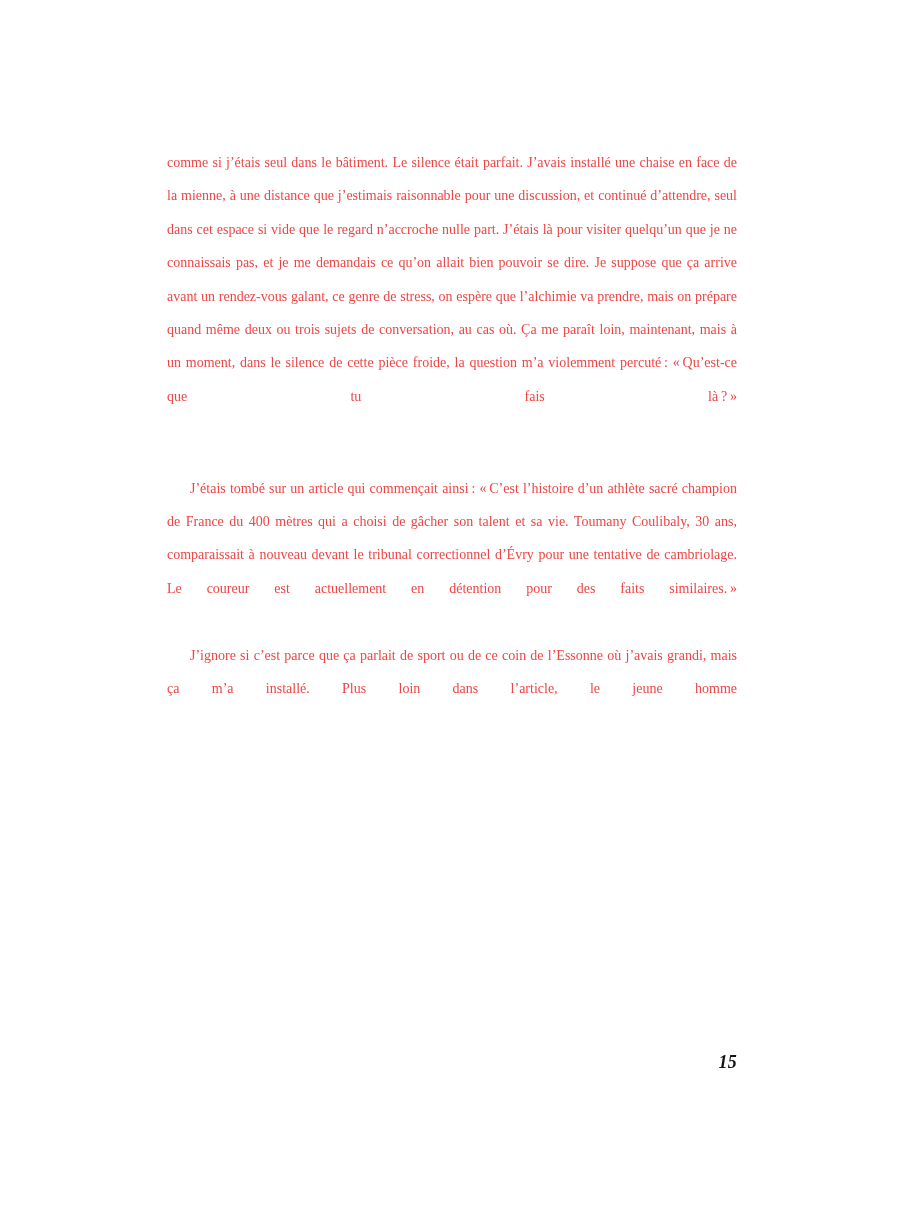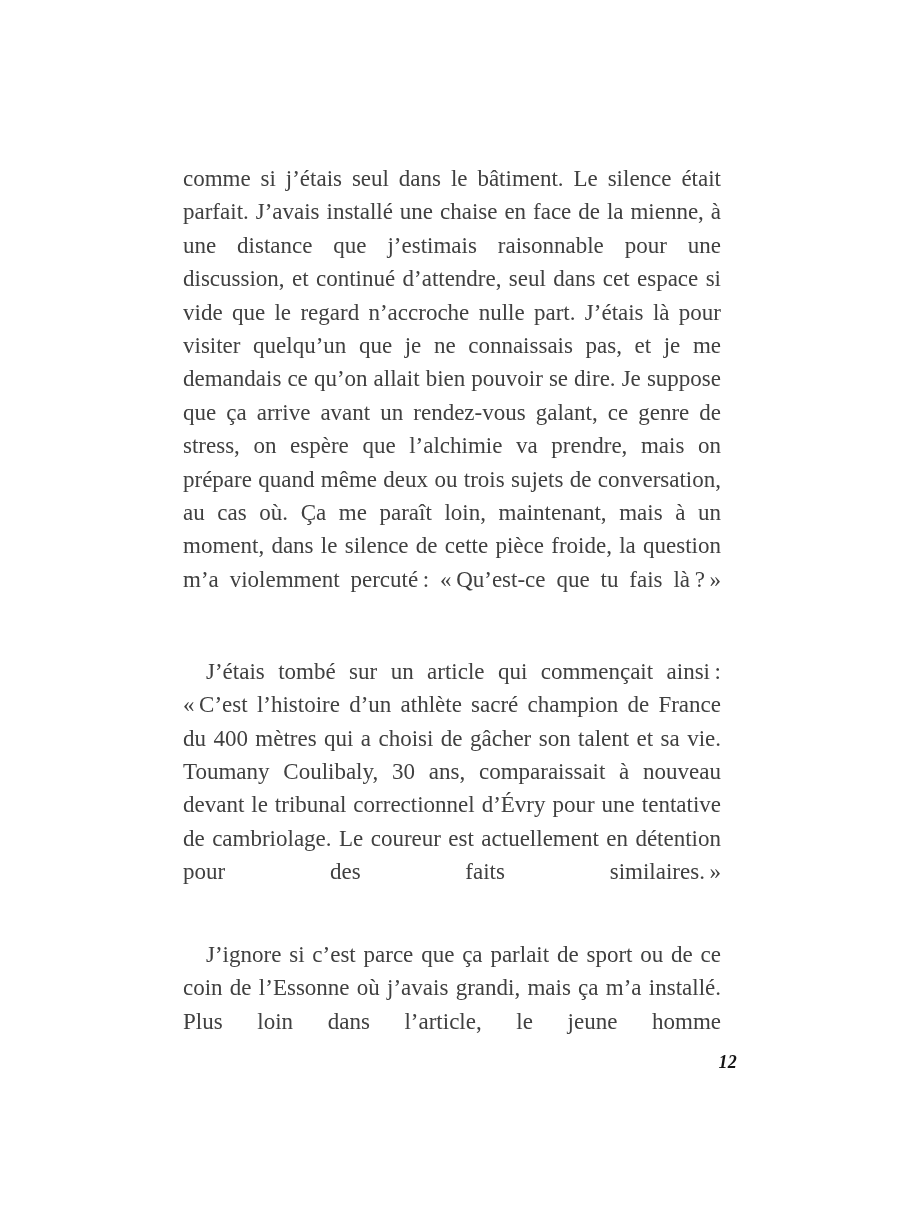--- a/index.html
+++ b/index.html
@@ -20,29 +20,29 @@
     overflow: hidden;
     margin: 0 auto;
   }
   .text-block {
     position: absolute;
     left: 167px;
     top: 146px;
     width: 570px;
   }
   .para {
-    margin: 16px;
-    font-size: 23px;
+    margin: 0;
+    font-size: 14px;
     line-height: 33.4px;
     text-align: justify;
     text-justify: inter-word;
     -webkit-hyphens: none;
     hyphens: none;
     word-spacing: 0.01em;
-    color: #404040;
+    color: #ef4444;
   }
   
   .para.continued {
     text-indent: 0;
   }
   
   .para.indented {
     text-indent: 23px;
   }
   
@@ -74,15 +74,15 @@
 <div class="page">
 
   <div class="text-block">
     <p class="para continued">comme si j’étais seul dans le bâtiment. Le silence était parfait. J’avais installé une chaise en face de la mienne, à une distance que j’estimais raisonnable pour une discussion, et continué d’attendre, seul dans cet espace si vide que le regard n’accroche nulle part. J’étais là pour visiter quelqu’un que je ne connaissais pas, et je me demandais ce qu’on allait bien pouvoir se dire. Je suppose que ça arrive avant un rendez-vous galant, ce genre de stress, on espère que l’alchimie va prendre, mais on prépare quand même deux ou trois sujets de conversation, au cas où. Ça me paraît loin, maintenant, mais à un moment, dans le silence de cette pièce froide, la question m’a violemment percuté : « Qu’est-ce que tu fais là ? »</p>
 
     <p class="para indented gap-before">J’étais tombé sur un article qui commençait ainsi : « C’est l’histoire d’un athlète sacré champion de France du 400 mètres qui a choisi de gâcher son talent et sa vie. Toumany Coulibaly, 30 ans, comparaissait à nouveau devant le tribunal correctionnel d’Évry pour une tentative de cambriolage. Le coureur est actuellement en détention pour des faits similaires. »</p>
 
     <p class="para indented">J’ignore si c’est parce que ça parlait de sport ou de ce coin de l’Essonne où j’avais grandi, mais ça m’a installé. Plus loin dans l’article, le jeune homme</p>
   </div>
 
-  <div class="page-number">12</div>
+  <div class="page-number">15</div>
 
 </div>
 
 </body></html>

